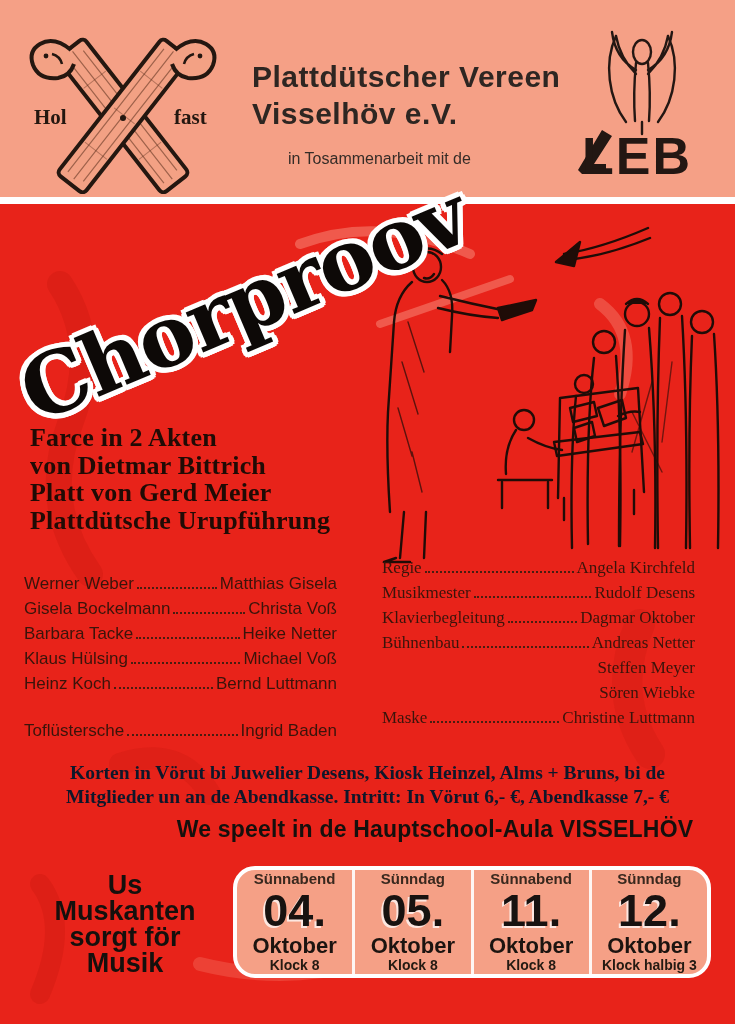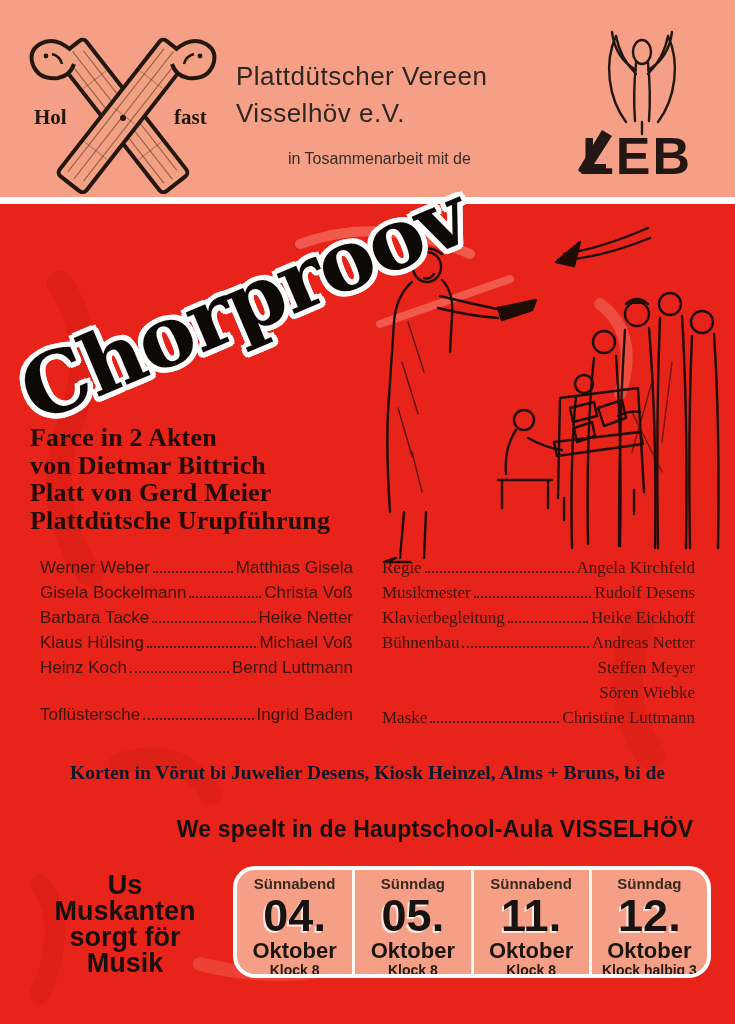--- a/index.html
+++ b/index.html
@@ -7,22 +7,22 @@
     position:relative;width:735px;height:1024px;margin:0 auto;
     background:#E8231A;overflow:hidden;
     font-family:"Liberation Sans",sans-serif;
   }
   
   .header-band{
     position:absolute;left:0;top:0;width:735px;height:197px;
     background:#F5A086;border-bottom:7px solid #FFFFFF;
   }
   .org-name{
-    position:absolute;left:236px;top:58px;
-    font-size:26px;line-height:37px;font-weight:normal;color:#2E2622;
+    position:absolute;left:252px;top:58px;
+    font-size:30px;line-height:37px;font-weight:bold;color:#2E2622;
     letter-spacing:0.5px;
   }
   .coop-line{
     position:absolute;left:288px;top:150px;
     font-size:16px;color:#352C27;text-align:center;
   }
   .holfast-logo{position:absolute;left:16px;top:20px;}
   .leb-logo{position:absolute;left:556px;top:22px;}
   
   .texture{position:absolute;left:0;top:204px;pointer-events:none;}
@@ -39,21 +39,21 @@
     white-space:nowrap;
   }
   .choir-sketch{position:absolute;left:352px;top:212px;}
   .subtitle-block{
     position:absolute;left:30px;top:424px;width:395px;
     text-align:left;font-family:"Liberation Serif",serif;font-weight:bold;
     font-size:26px;line-height:27.5px;color:#200B05;letter-spacing:0.2px;
   }
   
   .cast-col{position:absolute;top:558px;width:313px;}
-  .cast-col.left{left:40px;}
+  .cast-col.left{left:24px;margin-top:16px;}
   .cast-col.right{left:382px;font-family:Liberation Serif, serif;}
   .cast-row{
     display:flex;align-items:baseline;height:25px;
     font-size:17px;color:#3A140B;
   }
   .cast-row .role{white-space:nowrap;}
   .cast-row .leader{
     flex:1;min-width:10px;margin:0 3px 4px 3px;
     border-bottom:2px dotted #4A1C10;
   }
@@ -75,21 +75,21 @@
     position:absolute;left:30px;top:872px;width:190px;text-align:center;
     font-weight:bold;font-size:27px;line-height:26px;color:#15100D;
   }
   .dates-box{
     position:absolute;left:233px;top:866px;width:478px;height:112px;
     box-sizing:border-box;background:#F5A086;
     border:4px solid #FFFFFF;border-radius:22px;
     display:flex;overflow:hidden;
   }
   .date-card{
-    flex:1;text-align:center;padding-top:5px;
+    flex:1;text-align:center;
     border-right:3px solid rgba(255,255,255,0.9);
   }
   .date-card:last-child{border-right:none;}
   .date-day{font-weight:bold;font-size:15px;line-height:18px;color:#39281E;}
   .date-number{
     font-weight:bold;font-size:45px;line-height:46px;color:#181210;
     text-shadow:-2px 2px 0 rgba(255,255,255,0.75);
   }
   .date-month{font-weight:bold;font-size:22px;line-height:23px;color:#1C1410;}
   .date-time{font-weight:bold;font-size:14px;line-height:16px;color:#241A12;}
@@ -268,21 +268,21 @@
 
       <div class="cast-row">
         <span class="role">Musikmester</span>
         <span class="leader"></span>
         <span class="name">Rudolf Desens</span>
       </div>
 
       <div class="cast-row">
         <span class="role">Klavierbegleitung</span>
         <span class="leader"></span>
-        <span class="name">Heike Eickhoff</span>
+        <span class="name">Dagmar Oktober</span>
       </div>
 
       <div class="cast-row">
         <span class="role">Bühnenbau</span>
         <span class="leader"></span>
         <span class="name">Andreas Netter</span>
       </div>
 
       <div class="cast-row no-role">
 
@@ -296,20 +296,21 @@
 
       <div class="cast-row">
         <span class="role">Maske</span>
         <span class="leader"></span>
         <span class="name">Christine Luttmann</span>
       </div>
     </div>
 
   <div class="tickets-info">
     <div>Korten in Vörut bi Juwelier Desens, Kiosk Heinzel, Alms + Bruns, bi de</div>
+    <div>Mitglieder un an de Abendkasse. Intritt: In Vörut 6,- €, Abendkasse 7,- €</div>
   </div>
 
   <div class="venue-line">We speelt in de Hauptschool-Aula VISSELHÖV</div>
 
   <div class="musicians-note">
     <div>Us</div>
     <div>Muskanten</div>
     <div>sorgt för</div>
     <div>Musik</div>
   </div>

